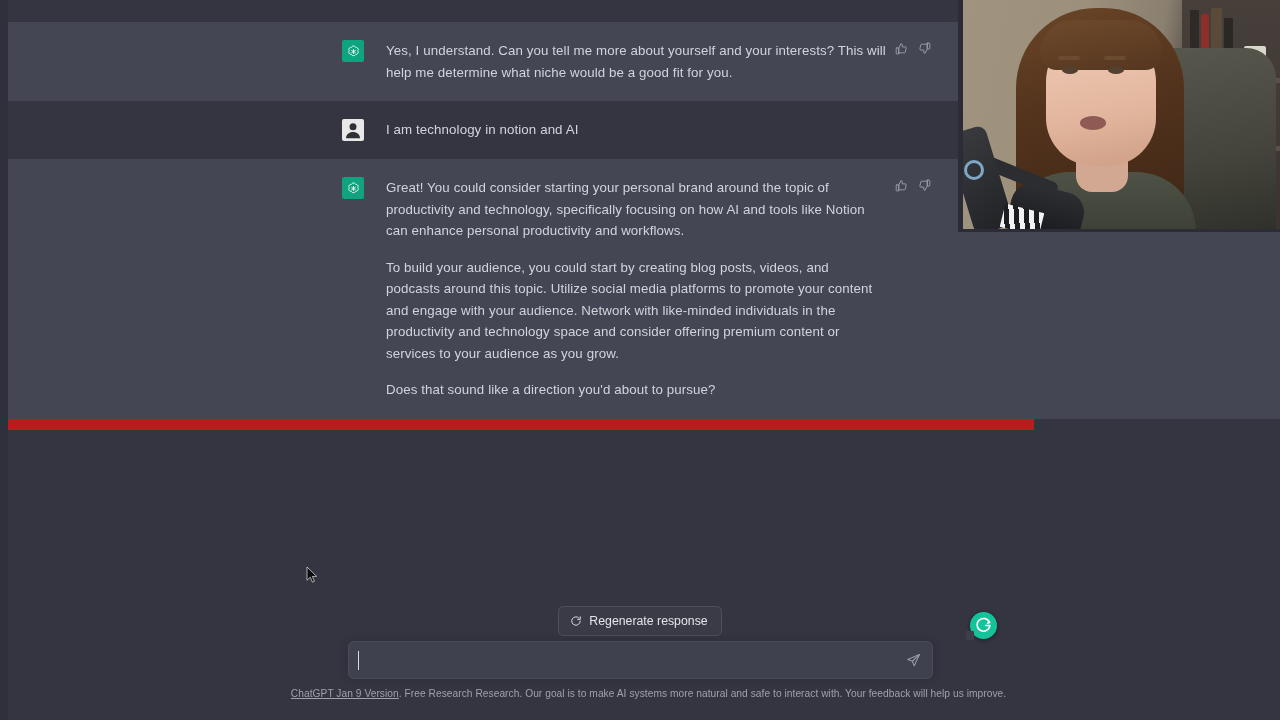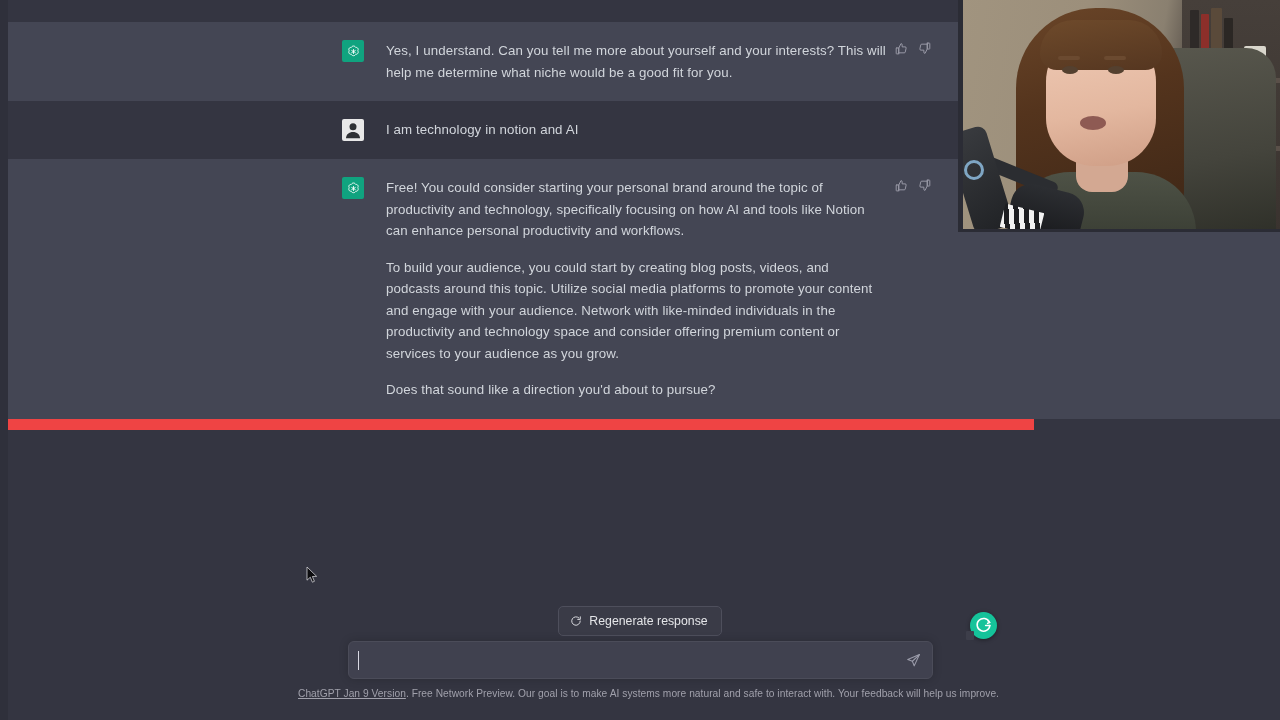--- a/index.html
+++ b/index.html
@@ -6,21 +6,21 @@
   html, body {
     width: 1280px; height: 720px;
     overflow: hidden;
     background: #343541;
     font-family: "Liberation Sans", sans-serif;
   }
 
   #app {
     position: relative;
     width: 1034px; height: 720px;
-    background: #ef4444;
+    background: #b91c1c;
   }
 
   
   .top-strip {
     position: absolute; left: 0; top: 0;
     width: 1280px; height: 22px;
     background: #343541;
   }
 
   
@@ -413,21 +413,21 @@
       <div class="msg-inner">
         <div class="avatar-col">
           <div class="avatar bot">
             <svg viewBox="0 0 24 24" fill="none" stroke="#ffffff" stroke-width="1.4">
               <path d="M12 3.2c2 0 3.3 1.4 3.6 2.4 1.1-.3 2.7.1 3.5 1.6.8 1.5.3 3-.4 3.7.8.8 1.2 2.4.4 3.8-.8 1.4-2.3 1.8-3.4 1.6-.4 1.1-1.7 2.4-3.7 2.4s-3.3-1.3-3.7-2.4c-1.1.2-2.6-.2-3.4-1.6-.8-1.4-.4-3 .4-3.8-.7-.7-1.2-2.2-.4-3.7.8-1.5 2.4-1.9 3.5-1.6.3-1 1.6-2.4 3.6-2.4z"></path>
               <path d="M12 8.1v7.8M8.6 10.1l6.8 3.9M15.4 10.1l-6.8 3.9"></path>
             </svg>
           </div>
         </div>
         <div class="msg-text">
-          <p>Free! You could consider starting your personal brand around the topic of productivity and technology, specifically focusing on how AI and tools like Notion can enhance personal productivity and workflows.</p>
+          <p>Great! You could consider starting your personal brand around the topic of productivity and technology, specifically focusing on how AI and tools like Notion can enhance personal productivity and workflows.</p>
           <p>To build your audience, you could start by creating blog posts, videos, and podcasts around this topic. Utilize social media platforms to promote your content and engage with your audience. Network with like-minded individuals in the productivity and technology space and consider offering premium content or services to your audience as you grow.</p>
           <p>Does that sound like a direction you'd about to pursue?</p>
         </div>
         <div class="feedback">
           <span class="fb-icon">
             <svg viewBox="0 0 24 24" fill="none" stroke="#9a9aa8" stroke-width="1.8" stroke-linecap="round" stroke-linejoin="round">
               <path d="M7 22V11M7 11l4-8a2.2 2.2 0 0 1 2.2 2.2V9h5.3a2 2 0 0 1 2 2.4l-1.5 7A2 2 0 0 1 17 20H7"></path>
               <rect x="2.2" y="11" width="4.6" height="11" rx="1"></rect>
             </svg>
           </span>
@@ -464,21 +464,21 @@
         <span>
           <svg viewBox="0 0 24 24" fill="none" stroke="#9b9caa" stroke-width="1.7" stroke-linecap="round" stroke-linejoin="round">
             <path d="M21.5 2.5 2.8 10.3l7.4 2.9 2.9 7.4z"></path>
             <path d="M21.5 2.5 10.2 13.2"></path>
           </svg>
         </span>
       </button>
     </div>
 
     <div class="footnote">
-      <a href="#">ChatGPT Jan 9 Version</a><span>. Free Network Preview. Our goal is to make AI systems more natural and safe to interact with. Your feedback will help us improve.</span>
+      <a href="#">ChatGPT Jan 9 Version</a><span>. Free Research Research. Our goal is to make AI systems more natural and safe to interact with. Your feedback will help us improve.</span>
     </div>
 
   </div>
 
   <div class="grammarly-badge"></div>
   <div class="grammarly">
     <span>
       <svg viewBox="0 0 24 24" fill="none" stroke="#ffffff" stroke-width="2.2" stroke-linecap="round">
         <path d="M20.2 7.2A9 9 0 1 0 21 12"></path>
         <path d="M21 12h-6"></path>

